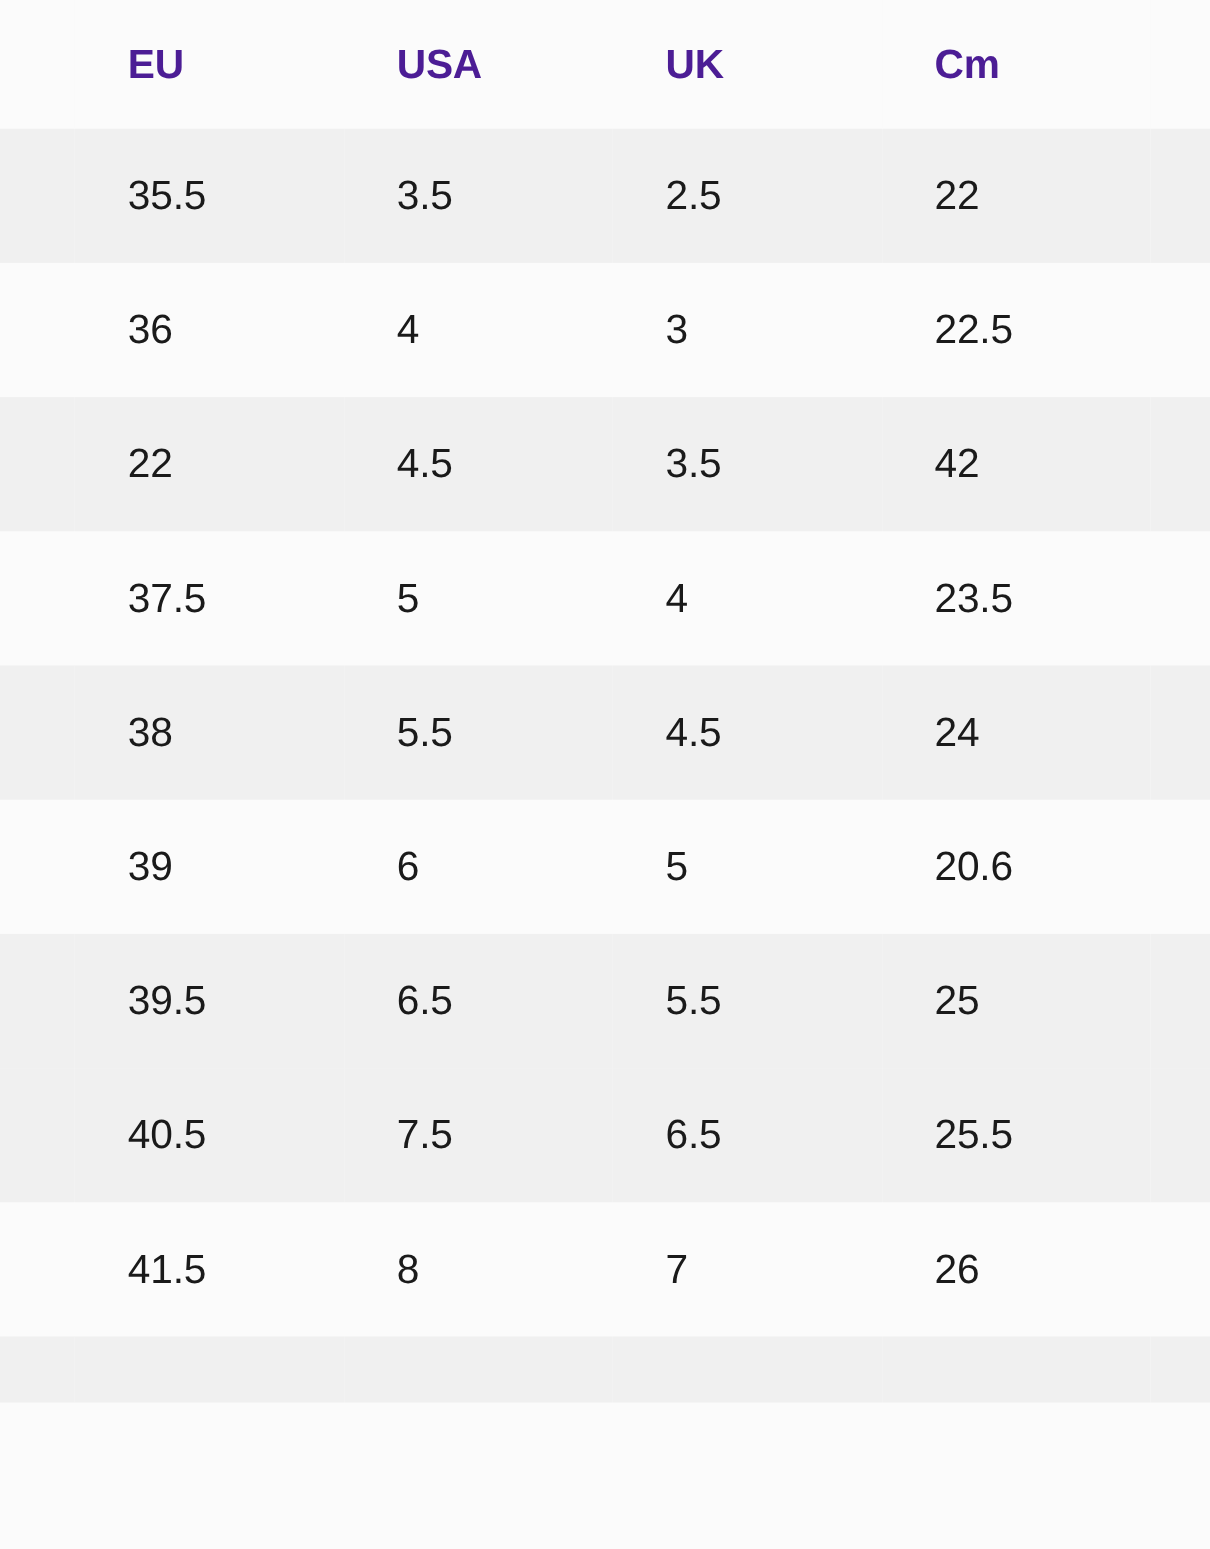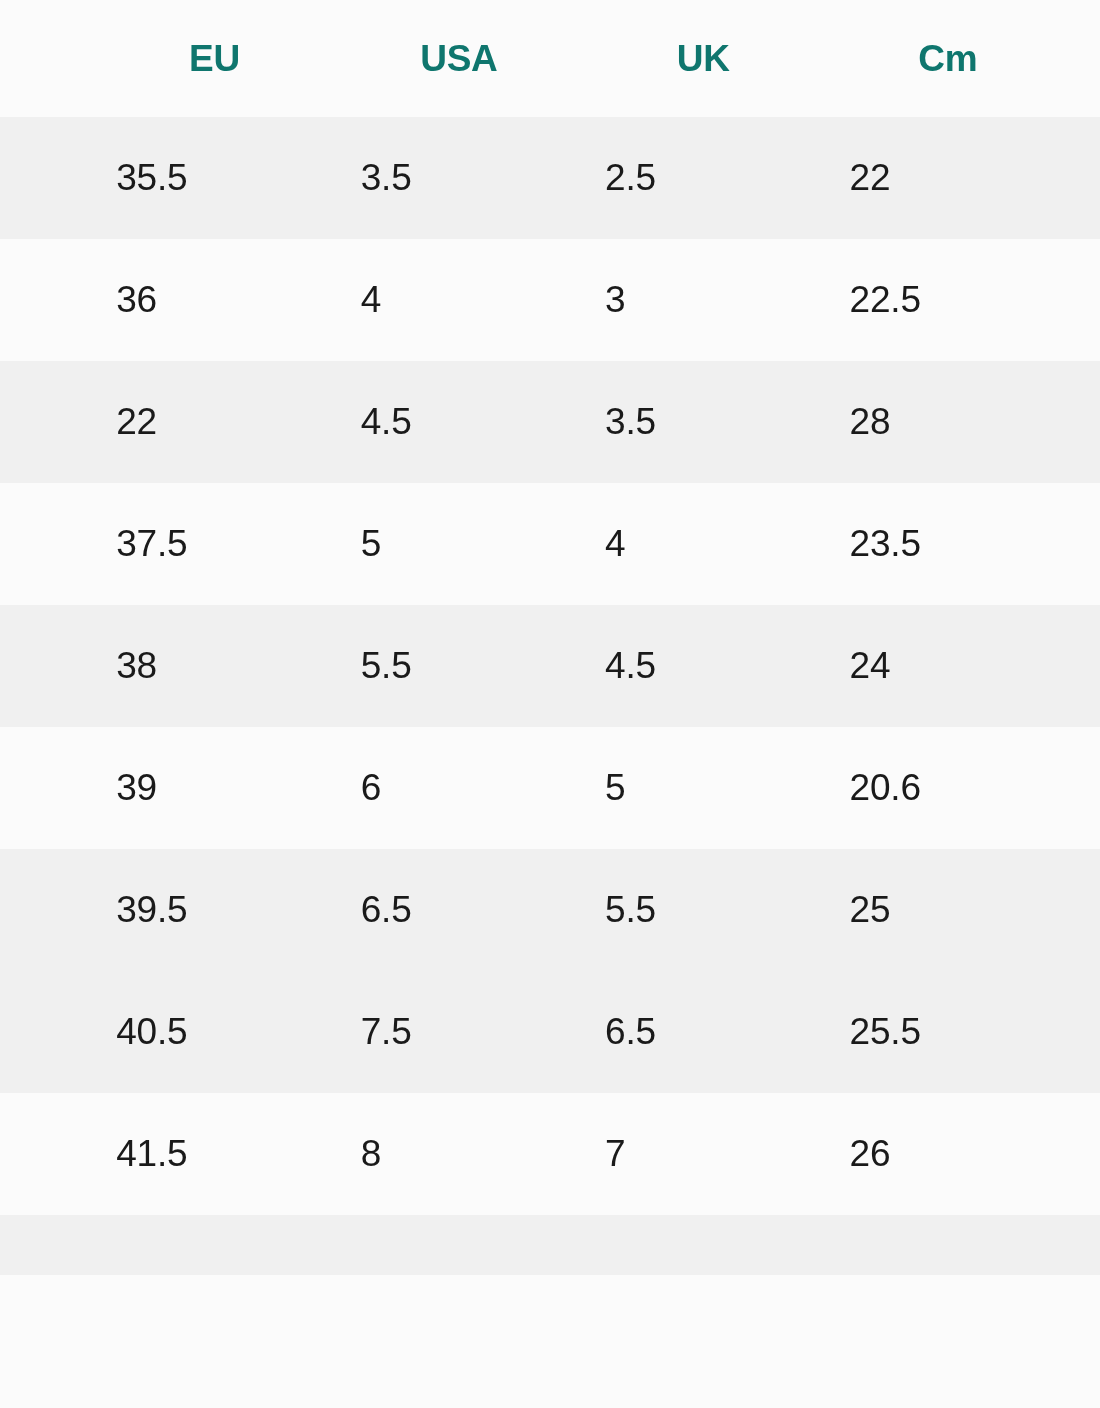--- a/index.html
+++ b/index.html
@@ -36,26 +36,26 @@
   .size-table col.c-pad-left  { width: 67px; }
   .size-table col.c-col       { width: 240px; }
   .size-table col.c-pad-right { width: 53px; }
 
   
   .size-table thead tr {
     height: 117px;
     background: #fbfbfb;
   }
   .size-table thead th {
-    text-align: center;
+    text-align: left;
     vertical-align: middle;
     padding: 0;
     font-size: 37px;
     font-weight: bold;
-    color: #0f766e;
+    color: #4c1d95;
     letter-spacing: -0.2px;
     background: transparent;
   }
   .size-table thead th.hcell {
     padding-left: 48px;
   }
 
   
   .size-table tbody tr {
     height: 122px;
@@ -130,21 +130,21 @@
         <td class="cell">3</td>
         <td class="cell">22.5</td>
         <td class="pad"></td>
       </tr>
 
       <tr class="striped">
         <td class="pad"></td>
         <td class="cell">22</td>
         <td class="cell">4.5</td>
         <td class="cell">3.5</td>
-        <td class="cell">28</td>
+        <td class="cell">42</td>
         <td class="pad"></td>
       </tr>
 
       <tr class="plain">
         <td class="pad"></td>
         <td class="cell">37.5</td>
         <td class="cell">5</td>
         <td class="cell">4</td>
         <td class="cell">23.5</td>
         <td class="pad"></td>

